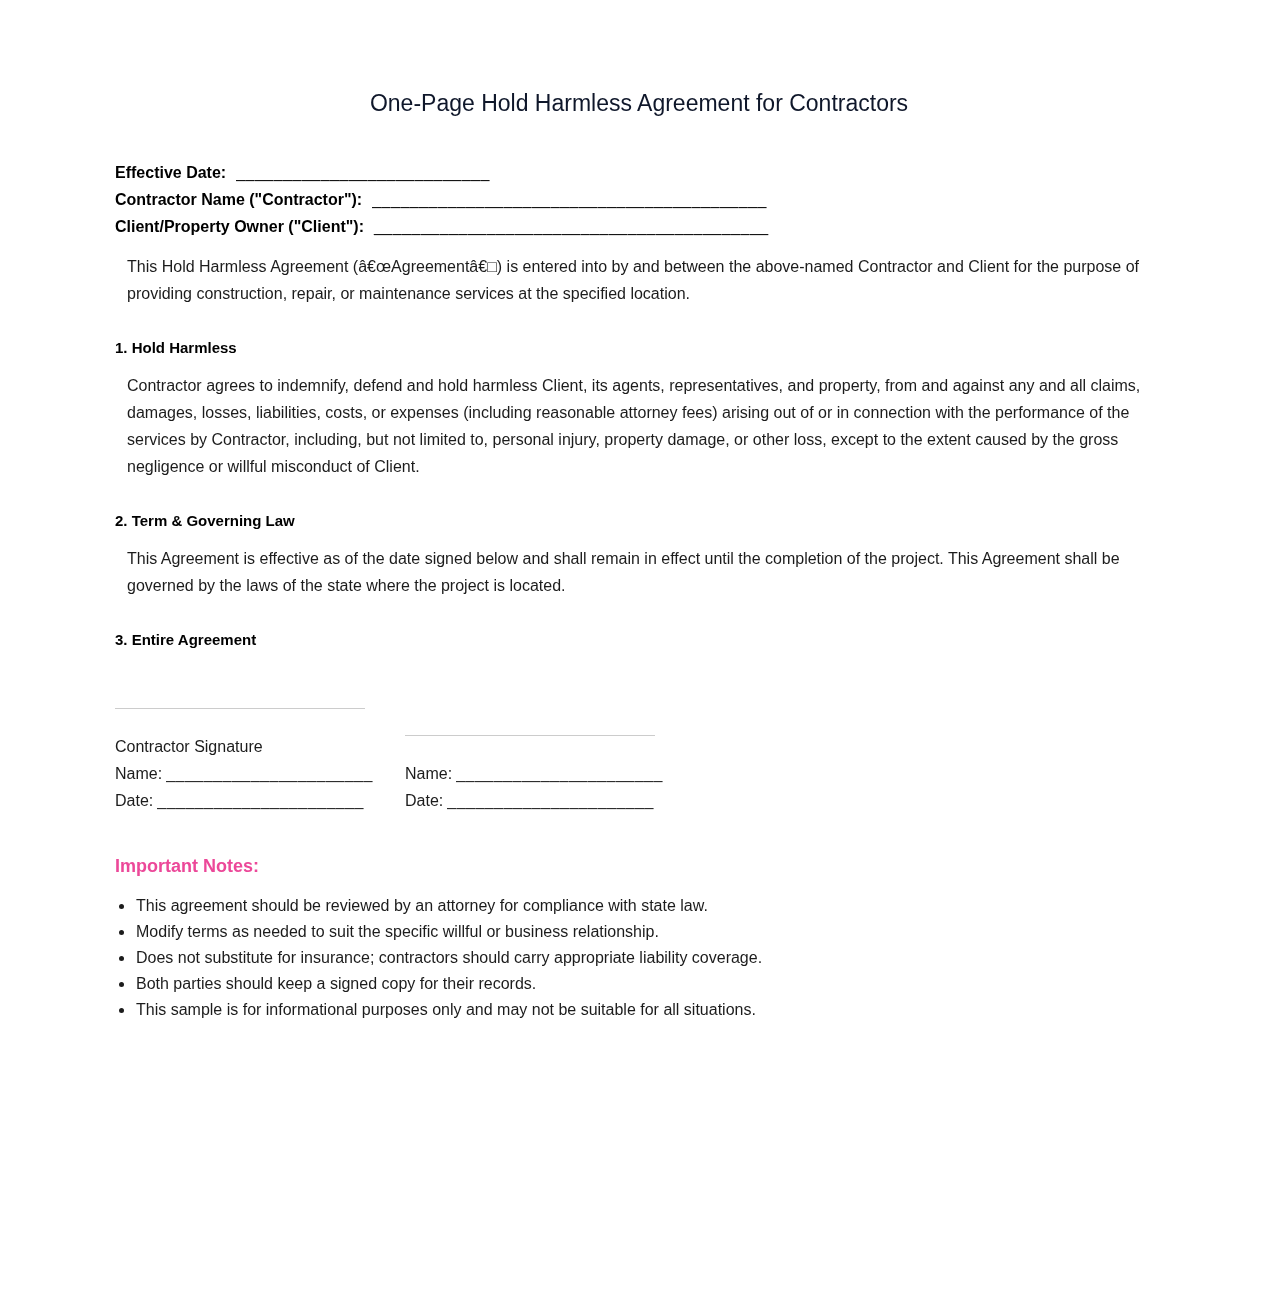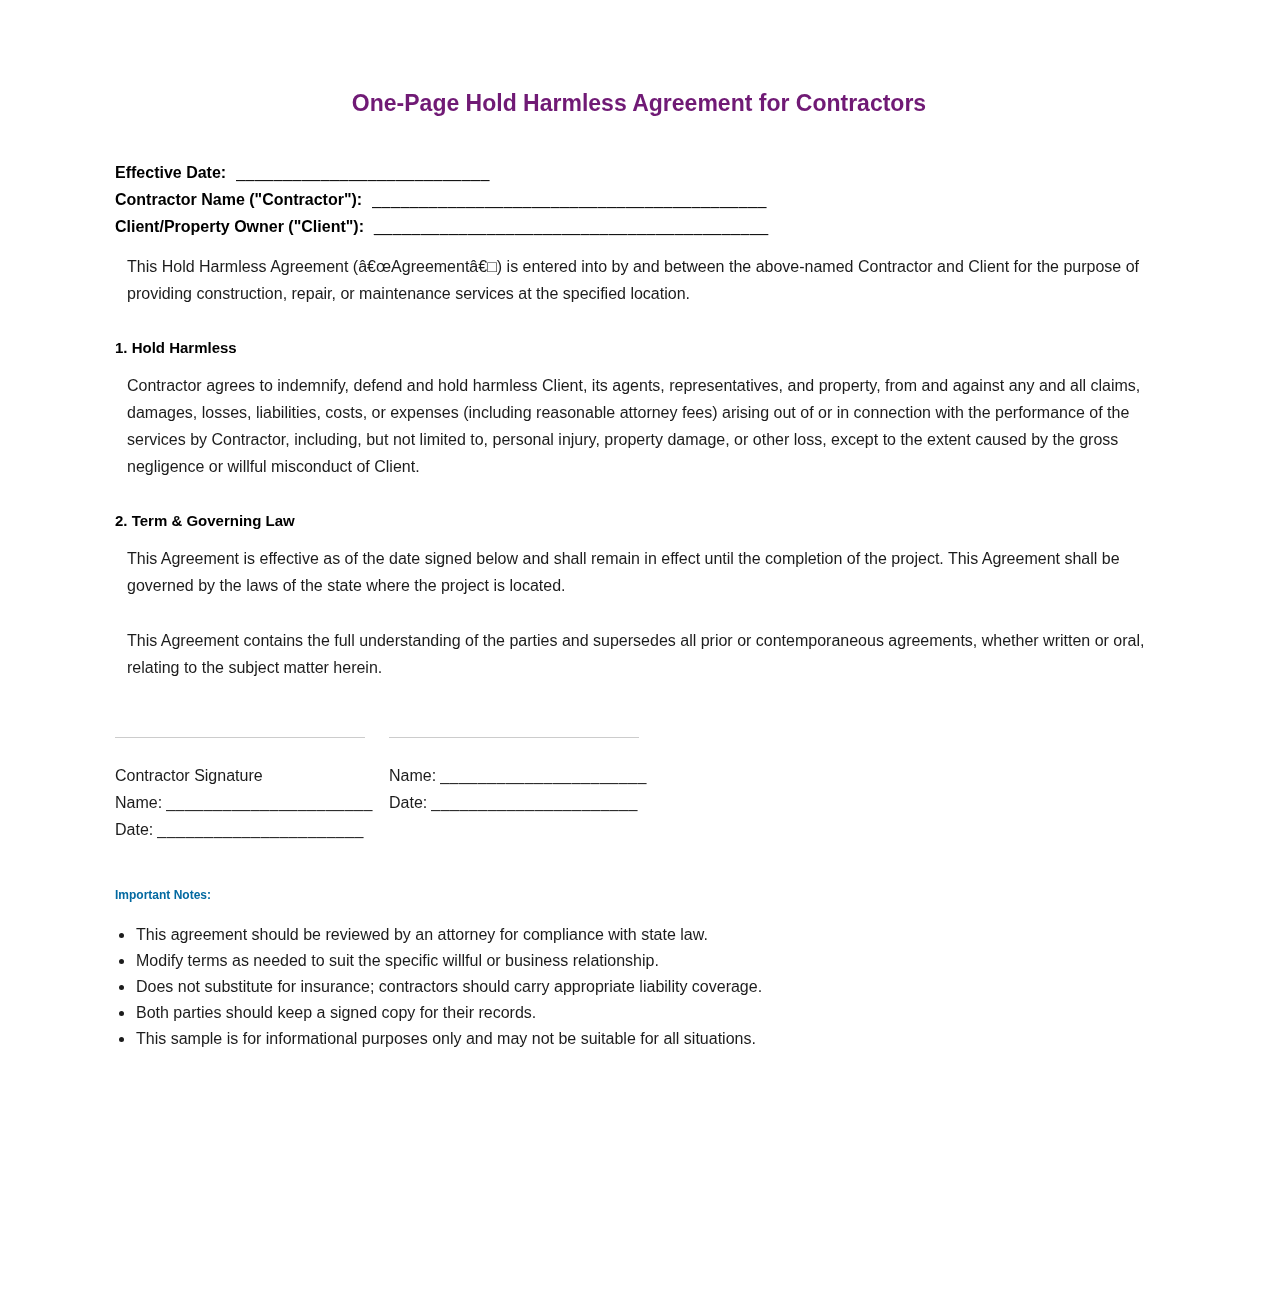--- a/index.html
+++ b/index.html
@@ -14,23 +14,23 @@
   }
   .doc {
     width: 1278px;
     height: 1300px;
     padding: 88px 115px 0 115px;
     overflow: hidden;
   }
   .title {
     font-size: 23px;
     line-height: 30px;
-    font-weight: 700;
+    font-weight: 400;
     text-align: center;
-    color: #701a75;
+    color: #0f172a;
     margin: 0 0 41px 0;
   }
   .fields { margin: 0 0 13px 0; }
   .field-row {
     line-height: 27px;
     font-weight: 700;
     color: #000000;
     white-space: nowrap;
   }
   .field-blank { margin-left: 10px; font-weight: 400; letter-spacing: 0.5px; }
@@ -41,37 +41,38 @@
   .section { margin-top: 28px; }
   .section-heading {
     font-size: 15px;
     line-height: 25px;
     font-weight: 700;
     color: #000000;
     margin: 0 0 6px 0;
   }
   .signatures {
     display: flex;
-    gap: 24px;
+    gap: 40px;
     margin-top: 56px;
+    align-items: flex-end;
   }
   .sig-col { width: 250px; }
   .sig-line {
     height: 0;
     border-top: 1px solid #cccccc;
     margin-bottom: 24px;
   }
   .sig-row { line-height: 27px; white-space: nowrap; }
   .sig-blank { margin-left: 4px; letter-spacing: 0.5px; }
   .notes { margin-top: 40px; }
   .notes-heading {
-    font-size: 12px;
+    font-size: 18px;
     line-height: 25px;
     font-weight: 700;
-    color: #0369a1;
+    color: #ec4899;
     margin: 12px 0 14px 0;
   }
   ul.notes-list {
     margin: 0;
     padding: 0 0 0 20px;
     list-style: disc;
   }
   ul.notes-list li {
     line-height: 26px;
     padding-left: 1px;
@@ -102,21 +103,21 @@
     <h2 class="section-heading">1. Hold Harmless</h2>
     <p class="para">Contractor agrees to indemnify, defend and hold harmless Client, its agents, representatives, and property, from and against any and all claims, damages, losses, liabilities, costs, or expenses (including reasonable attorney fees) arising out of or in connection with the performance of the services by Contractor, including, but not limited to, personal injury, property damage, or other loss, except to the extent caused by the gross negligence or willful misconduct of Client.</p>
   </div>
 
   <div class="section">
     <h2 class="section-heading">2. Term &amp; Governing Law</h2>
     <p class="para">This Agreement is effective as of the date signed below and shall remain in effect until the completion of the project. This Agreement shall be governed by the laws of the state where the project is located.</p>
   </div>
 
   <div class="section">
-    <p class="para">This Agreement contains the full understanding of the parties and supersedes all prior or contemporaneous agreements, whether written or oral, relating to the subject matter herein.</p>
+    <h2 class="section-heading">3. Entire Agreement</h2>
   </div>
 
   <div class="signatures">
     <div class="sig-col">
       <div class="sig-line"></div>
       <div class="sig-row">Contractor Signature</div>
       <div class="sig-row">
         <span>Name:</span><span class="sig-blank">______________________</span>
       </div>
       <div class="sig-row">

